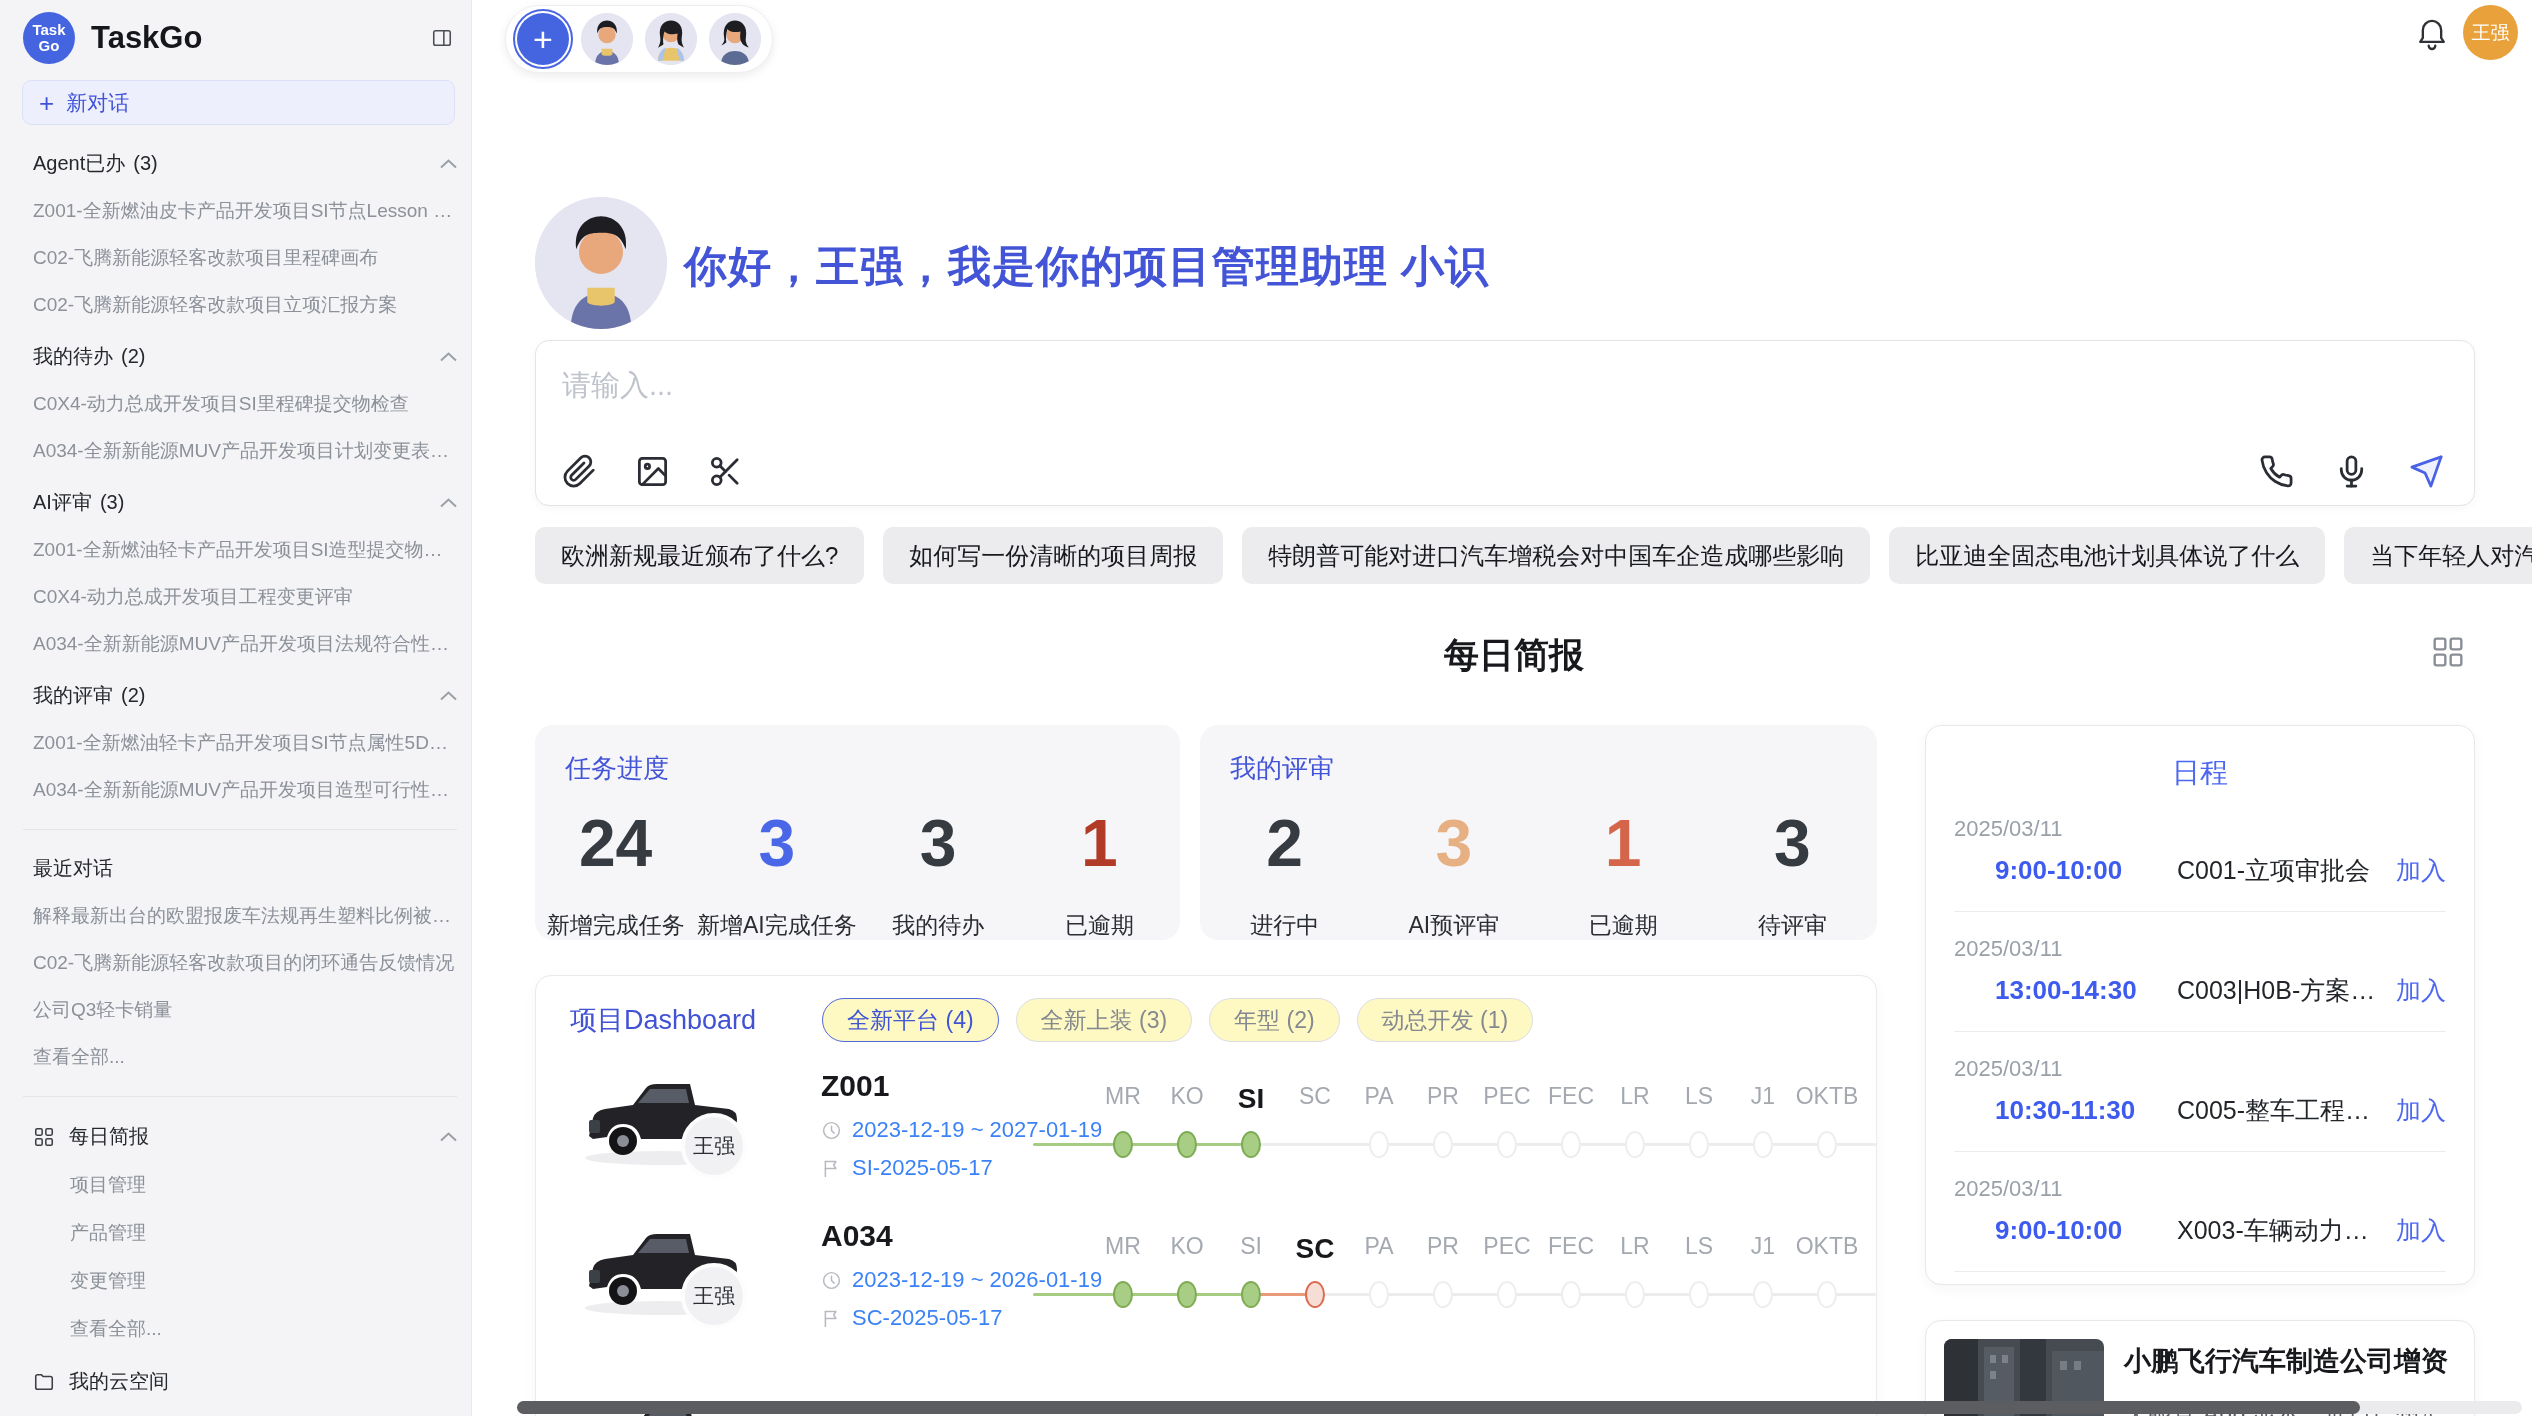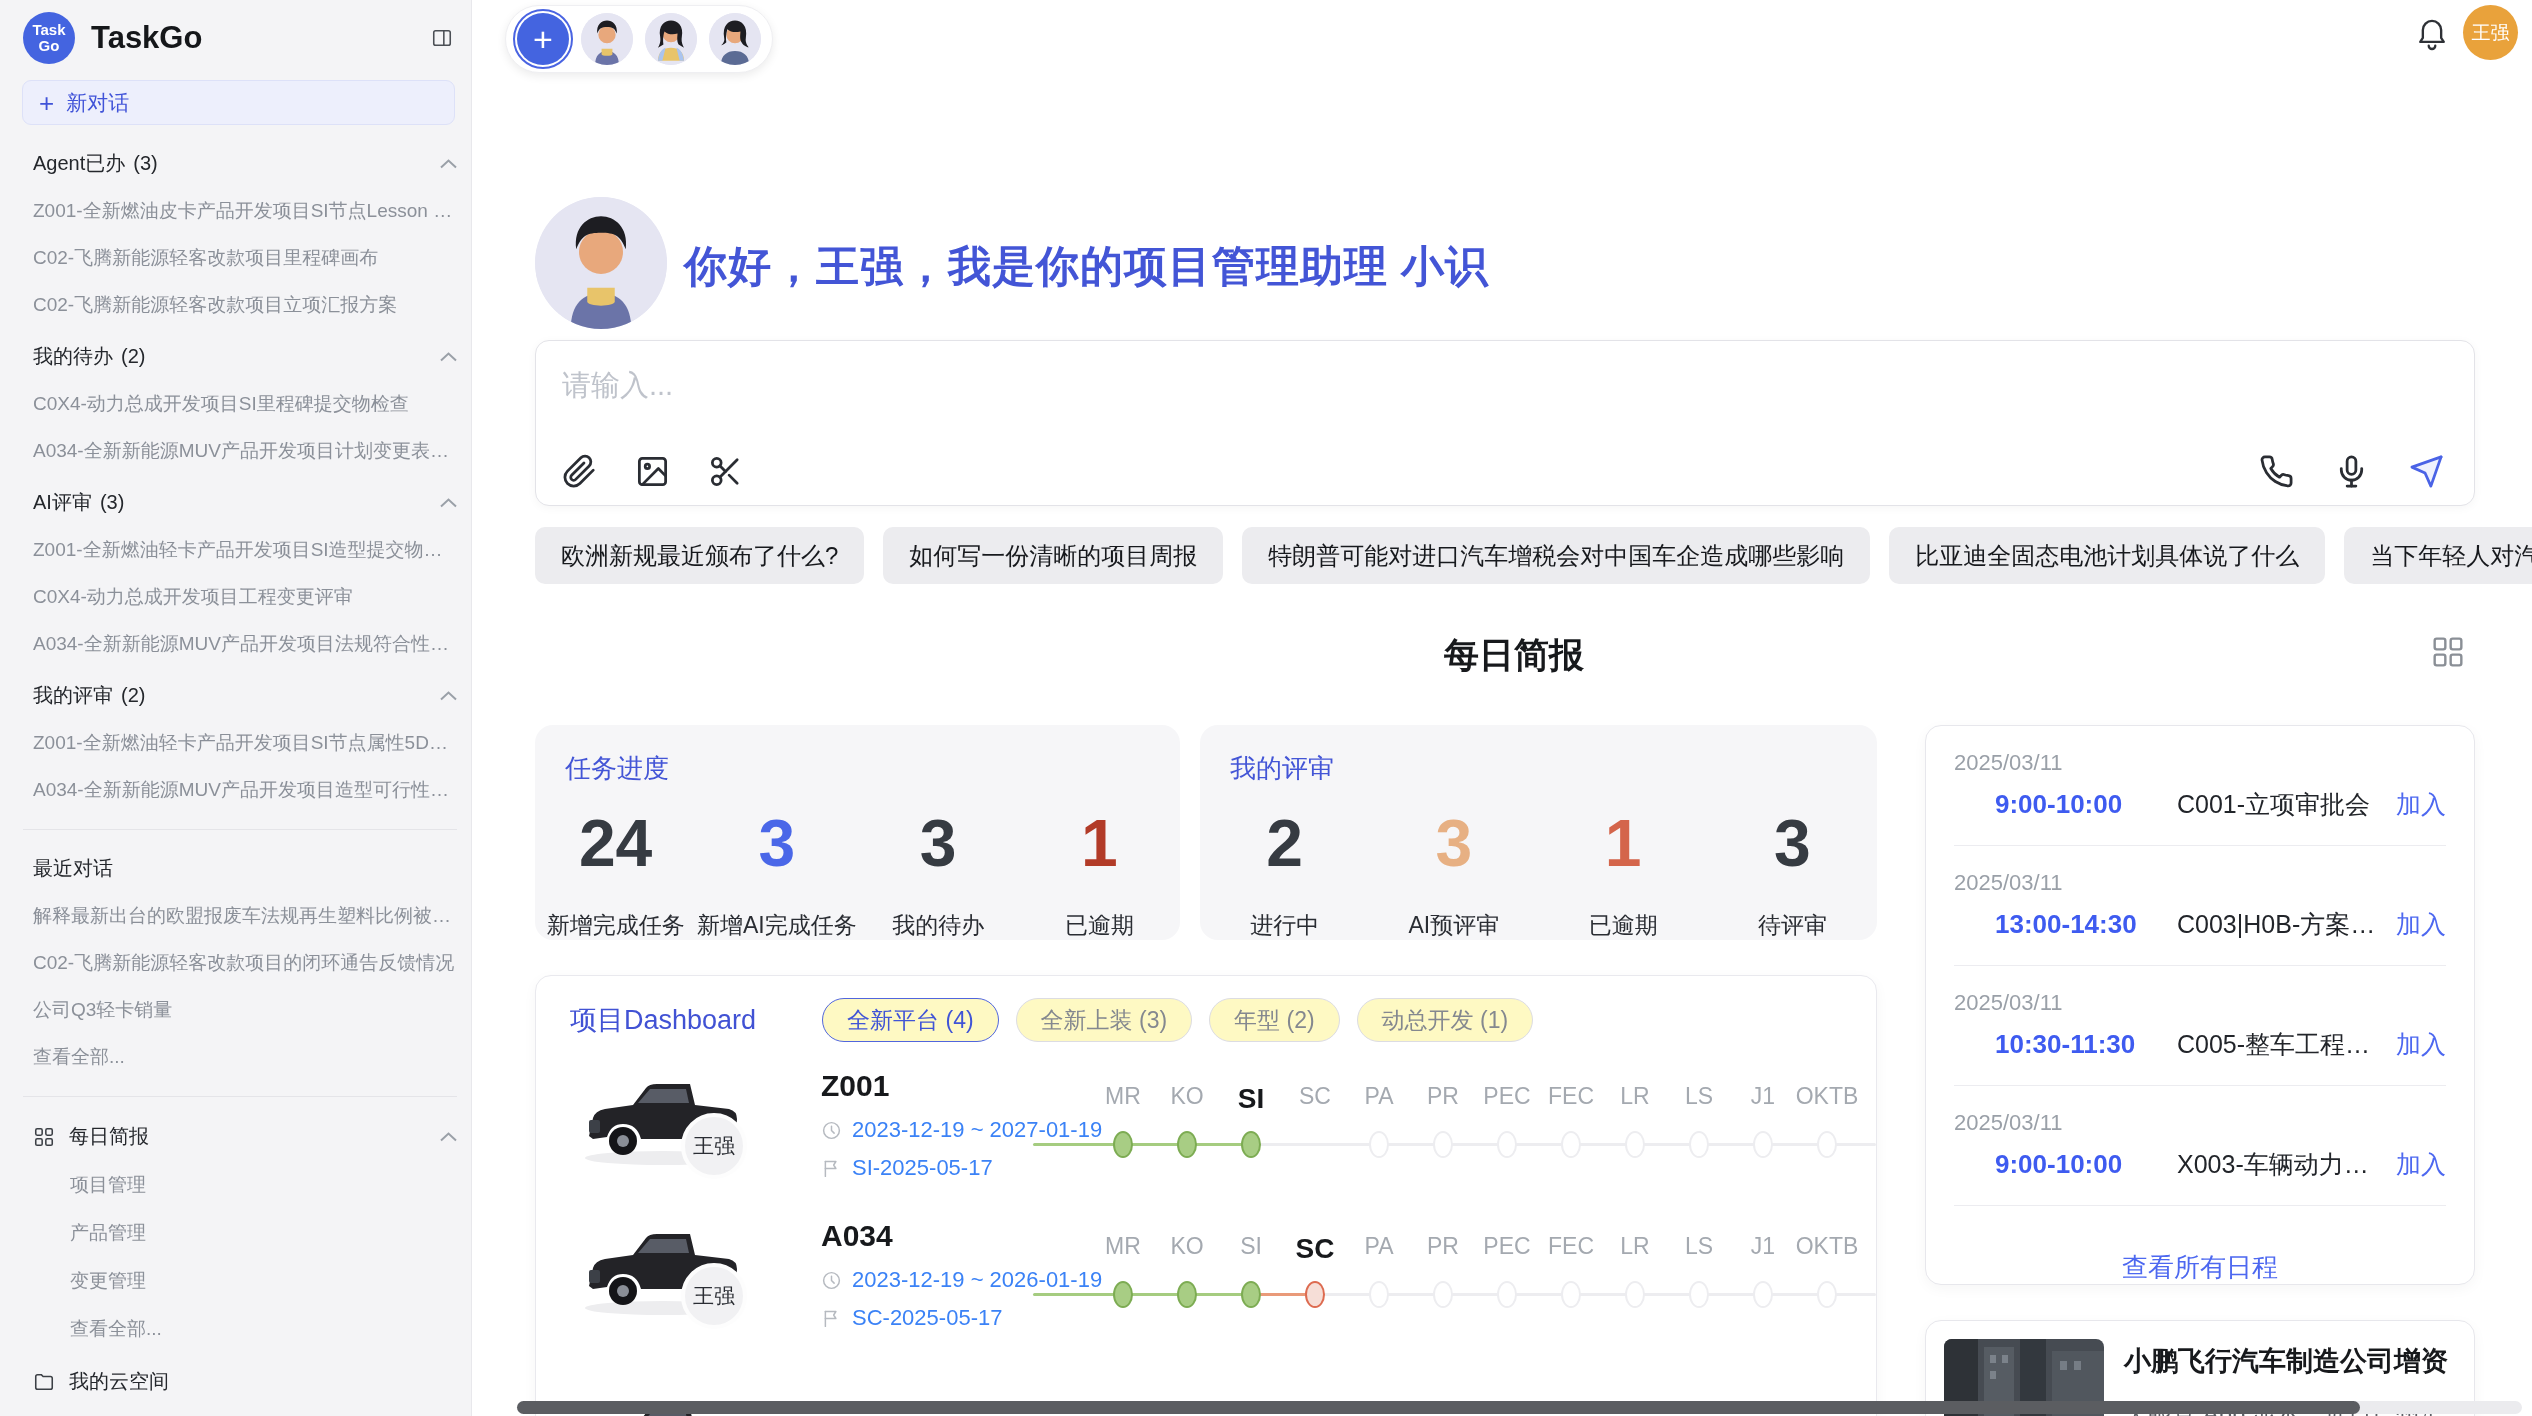--- a/index.html
+++ b/index.html
@@ -553,20 +553,21 @@
         <div class="truck">
           <svg viewBox="0 0 180 110">
               <path d="M18 74 L22 56 Q24 49 34 47 L62 43 L75 26 Q78 22 86 22 L119 22 L124 43 L158 47 Q166 49 166 57 L165 74 Z" fill="#232327"></path>
               <path d="M79 27 L115 27 L118 41 L67 41 Z" fill="#585c66"></path>
             </svg>
         </div>
       </div>
     </div>
 
     <div class="sched">
+      <div class="st">日程</div>
 
       <div class="sit">
         <div class="d">2025/03/11</div>
         <div class="r">
           <span class="tm">9:00-10:00</span>
           <span class="tt">C001-立项审批会</span>
           <span class="join">加入</span>
         </div>
       </div>
       <div class="sdiv"></div>

